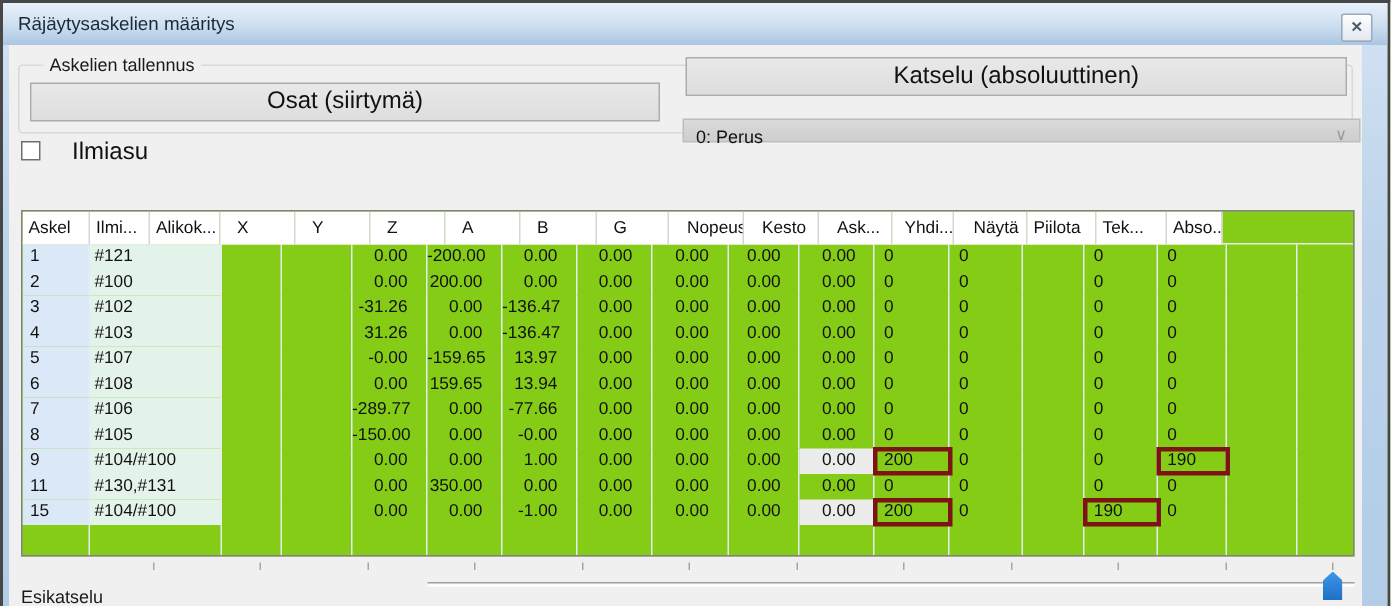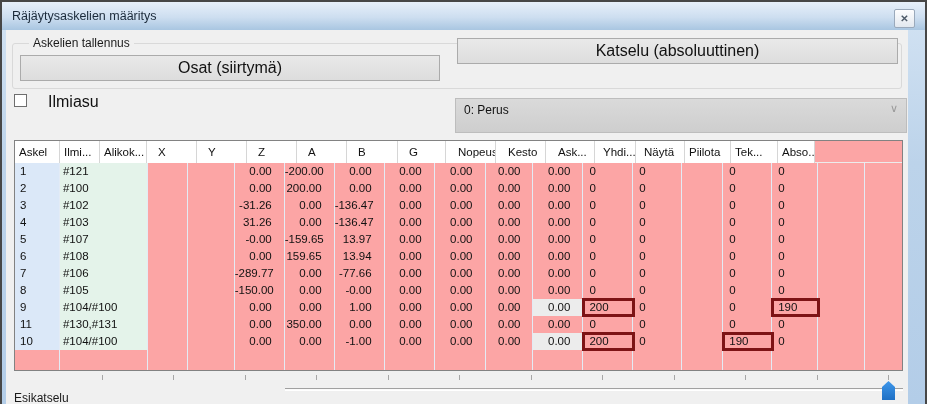--- a/index.html
+++ b/index.html
@@ -38,29 +38,29 @@
     font-size:16px;color:#111;text-align:center;line-height:24px;cursor:pointer;
     overflow:hidden;white-space:nowrap;
   }
   .btn.small{height:24px;line-height:22px;}
   .btn.disabled{background:#d5d5d5;border-color:#c3c3c3;color:#9d9d9d;cursor:default;}
   .checkbox{
     position:absolute;left:8px;top:64px;width:13px;height:13px;background:#fff;border:1px solid #6e6e6e;cursor:pointer;
   }
   .checkbox-label{position:absolute;left:27px;top:63px;font-size:16px;margin-left:15px;}
   .combo{
-    position:absolute;left:449px;top:68px;width:452px;height:35px;
+    position:absolute;left:449px;top:49px;width:452px;height:16px;
     background:linear-gradient(180deg,#dadada,#cecece);
     border:1px solid #bdbdbd;cursor:pointer;
   }
   .combo-value{position:absolute;left:8px;top:4px;font-size:12px;color:#111;}
   .combo-chevron{position:absolute;right:8px;top:3px;font-size:11px;color:#999;}
   .steps-table{
     position:absolute;left:8px;top:110px;width:889px;height:231px;
-    background:#fca5a5;border:1px solid #828282;overflow:hidden;
+    background:#84cc16;border:1px solid #828282;overflow:hidden;
   }
   .hrow{display:flex;height:22px;border-bottom:1px solid #ececec;}
   .hrow .cell{
     height:22px;line-height:22px;background:#fff;border-right:1px solid #d6d6d6;
     font-size:11.5px;padding-left:4px;cursor:pointer;
   }
   .trow{display:flex;height:17px;}
   .trow.filler{height:22px;}
   .cell{
     position:relative;height:17px;line-height:17px;font-size:11.5px;
@@ -68,21 +68,21 @@
   }
   .trow.filler .cell{height:22px;background:transparent;}
   
   .c-askel{width:45px}.c-osat{width:88px}.c-ilmi{width:40px}.c-alikok{width:47px}
   .c-x{width:50px}.c-y{width:50px}.c-z{width:50px}.c-a{width:50px}.c-b{width:51px}
   .c-g{width:48px}.c-nopeus{width:50px}.c-kesto{width:50px}.c-ask{width:49px}
   .c-yhdi{width:41px}.c-nayta{width:49px}.c-piilota{width:46px}.c-tek{width:47px}.c-abso{width:37px;border-right:none}
   
   .hrow .c-x,.hrow .c-y,.hrow .c-z,.hrow .c-a,.hrow .c-b,.hrow .c-g{padding-left:11px;}
   .hrow .c-nopeus,.hrow .c-kesto,.hrow .c-ask{padding-left:12px;}
-  .hrow .c-yhdi,.hrow .c-nayta{padding-left:8px;}
+  .hrow .c-yhdi,.hrow .c-nayta{padding-left:8px;text-align:center;}
   
   .trow .c-askel{background:#dbe8f8;padding-left:5px;}
   .trow .c-osat{background:#e4f3ea;padding-left:3px;}
   .trow .c-x,.trow .c-y,.trow .c-z,.trow .c-a,.trow .c-b,.trow .c-g,.trow .c-nopeus{
     text-align:right;padding-right:12px;padding-left:0;
   }
   .trow .c-kesto,.trow .c-ask,.trow .c-nayta,.trow .c-piilota{padding-left:6px;}
   .cell.grayed{background:#ececec;}
   .cell.hl{overflow:visible;z-index:2;}
   .cell.hl::after{
@@ -346,21 +346,21 @@
             <div class="cell c-nopeus">0.00</div>
             <div class="cell c-kesto">0</div>
             <div class="cell c-ask">0</div>
             <div class="cell c-yhdi"></div>
             <div class="cell c-nayta">0</div>
             <div class="cell c-piilota">0</div>
             <div class="cell c-tek"></div>
             <div class="cell c-abso"></div>
           </div>
           <div class="trow">
-            <div class="cell c-askel">10</div>
+            <div class="cell c-askel">15</div>
             <div class="cell c-osat">#104/#100</div>
             <div class="cell c-ilmi"></div>
             <div class="cell c-alikok"></div>
             <div class="cell c-x">0.00</div>
             <div class="cell c-y">0.00</div>
             <div class="cell c-z">-1.00</div>
             <div class="cell c-a">0.00</div>
             <div class="cell c-b">0.00</div>
             <div class="cell c-g">0.00</div>
             <div class="cell c-nopeus grayed">0.00</div>

